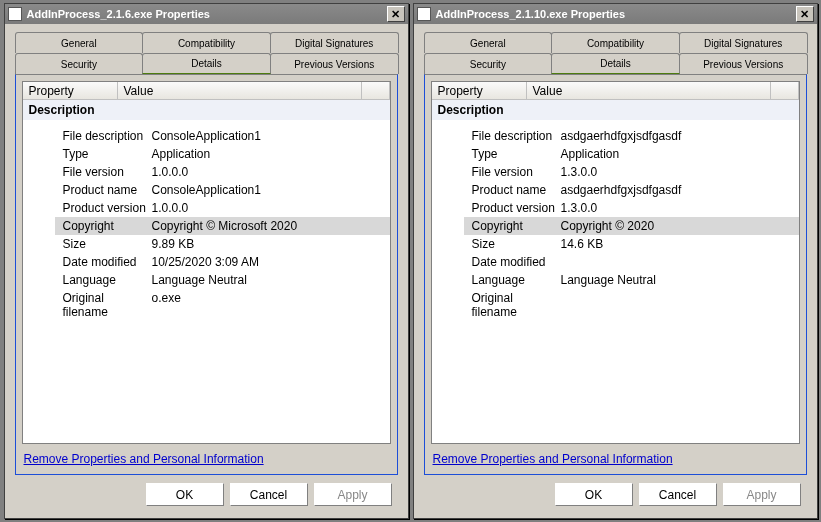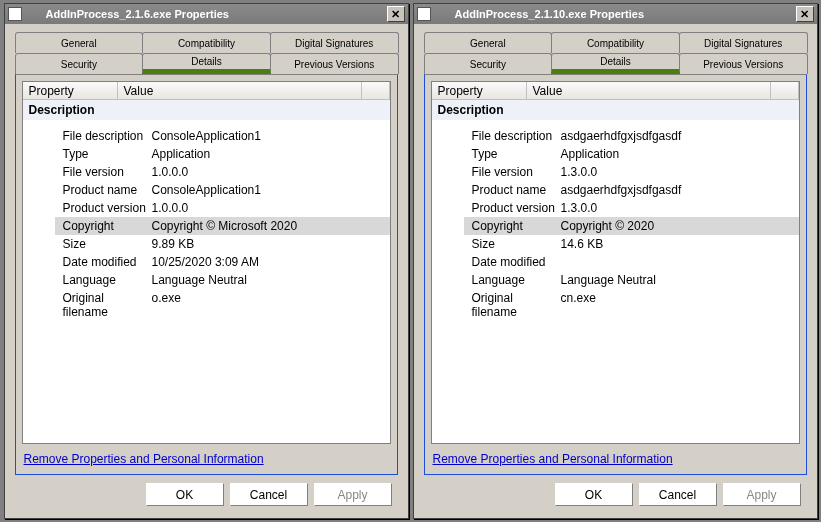--- a/index.html
+++ b/index.html
@@ -38,21 +38,21 @@
     color: #fff;
     font-size: 11px;
     user-select: none;
   }
   .titlebar .sysicon {
     width: 14px; height: 14px;
     background: #fff;
     border: 1px solid #555;
     margin-right: 5px;
   }
-  .titlebar .title { flex: 1; font-weight: bold; margin-left: 19px; }
+  .titlebar .title { flex: 1; font-weight: bold; }
   .titlebar .closebtn {
     width: 18px; height: 16px;
     background: #c8c4bc;
     border: 1px solid #fff;
     border-right-color:#404040;
     border-bottom-color:#404040;
     display:flex;align-items:center;justify-content:center;
     font-size:11px;font-weight:bold;color:#000;
     cursor:pointer;
   }
@@ -75,21 +75,21 @@
     font-size:10px;
     border-top-left-radius:3px;border-top-right-radius:3px;
     margin-right:-1px;
     cursor:pointer;
     position:relative;
   }
   .tab.active {
     background:#d4d0c8;
     font-weight:normal;
     z-index:2;
-    border-bottom:5px solid #4d7c0f;
+    border-bottom:1px solid #4d7c0f;
     margin-bottom:-1px;
   }
   .tabpanel {
     flex:1;
     border:1px solid #1d4ed8;
     border-top:1px solid #808080;
     background:#d4d0c8;
     padding:6px;
     display:flex;flex-direction:column;
   }
@@ -306,21 +306,20 @@
               </div>
               <div class="row">
                 <div class="p">Date modified</div>
               </div>
               <div class="row">
                 <div class="p">Language</div>
                 <div class="v">Language Neutral</div>
               </div>
               <div class="row">
                 <div class="p">Original filename</div>
-                <div class="v">cn.exe</div>
               </div>
             </div>
           </div>
           <div class="linkrow"><a>Remove Properties and Personal Information</a></div>
         </div>
         <div class="btnrow">
           <div class="btn">OK</div>
           <div class="btn">Cancel</div>
           <div class="btn disabled">Apply</div>
         </div>

